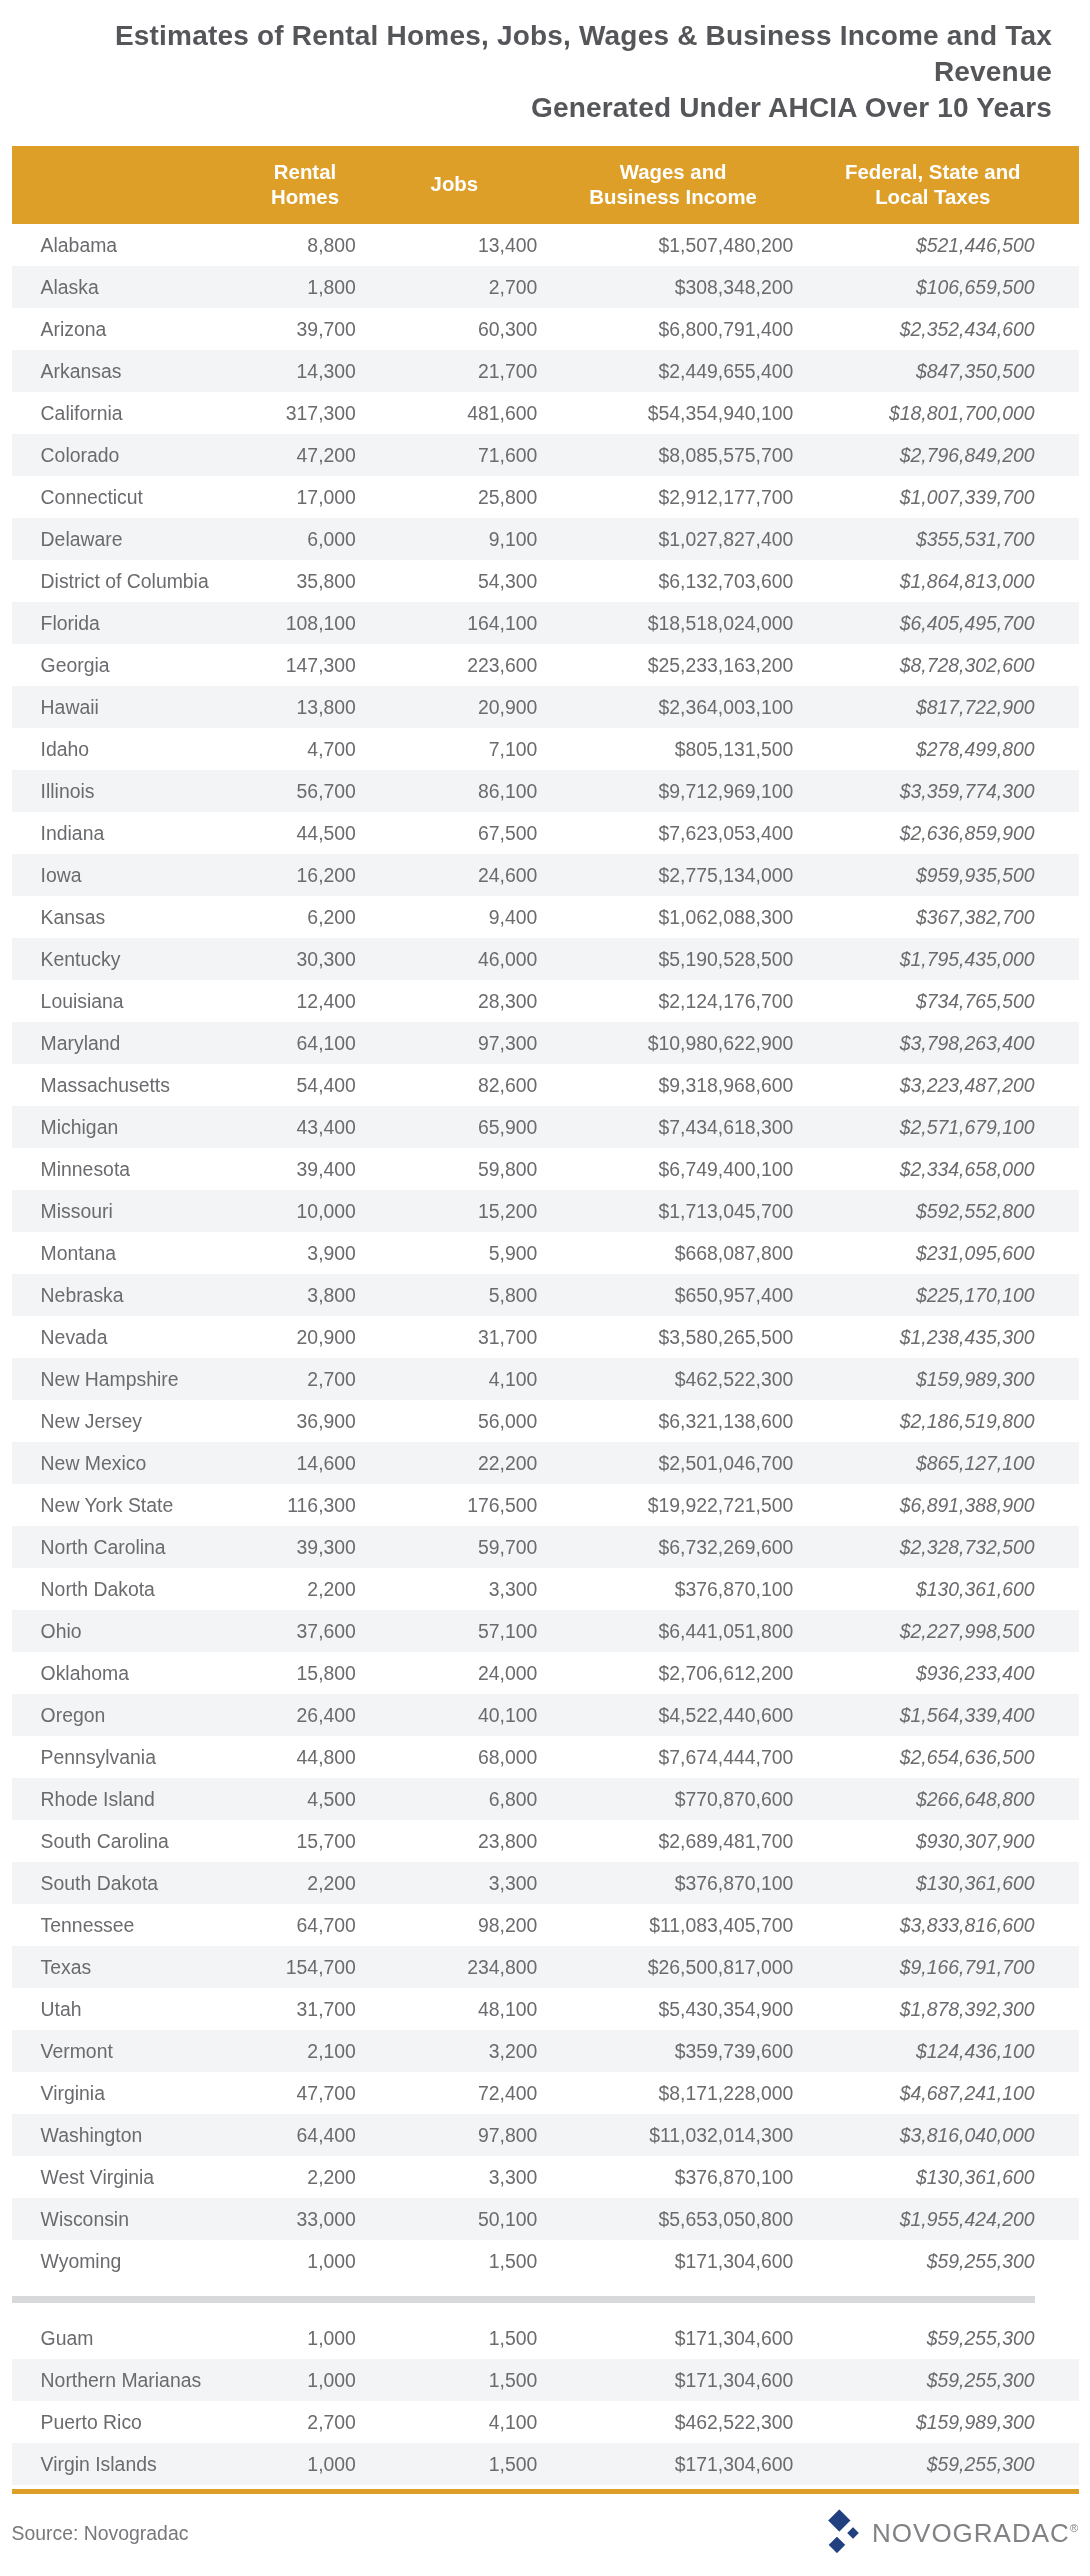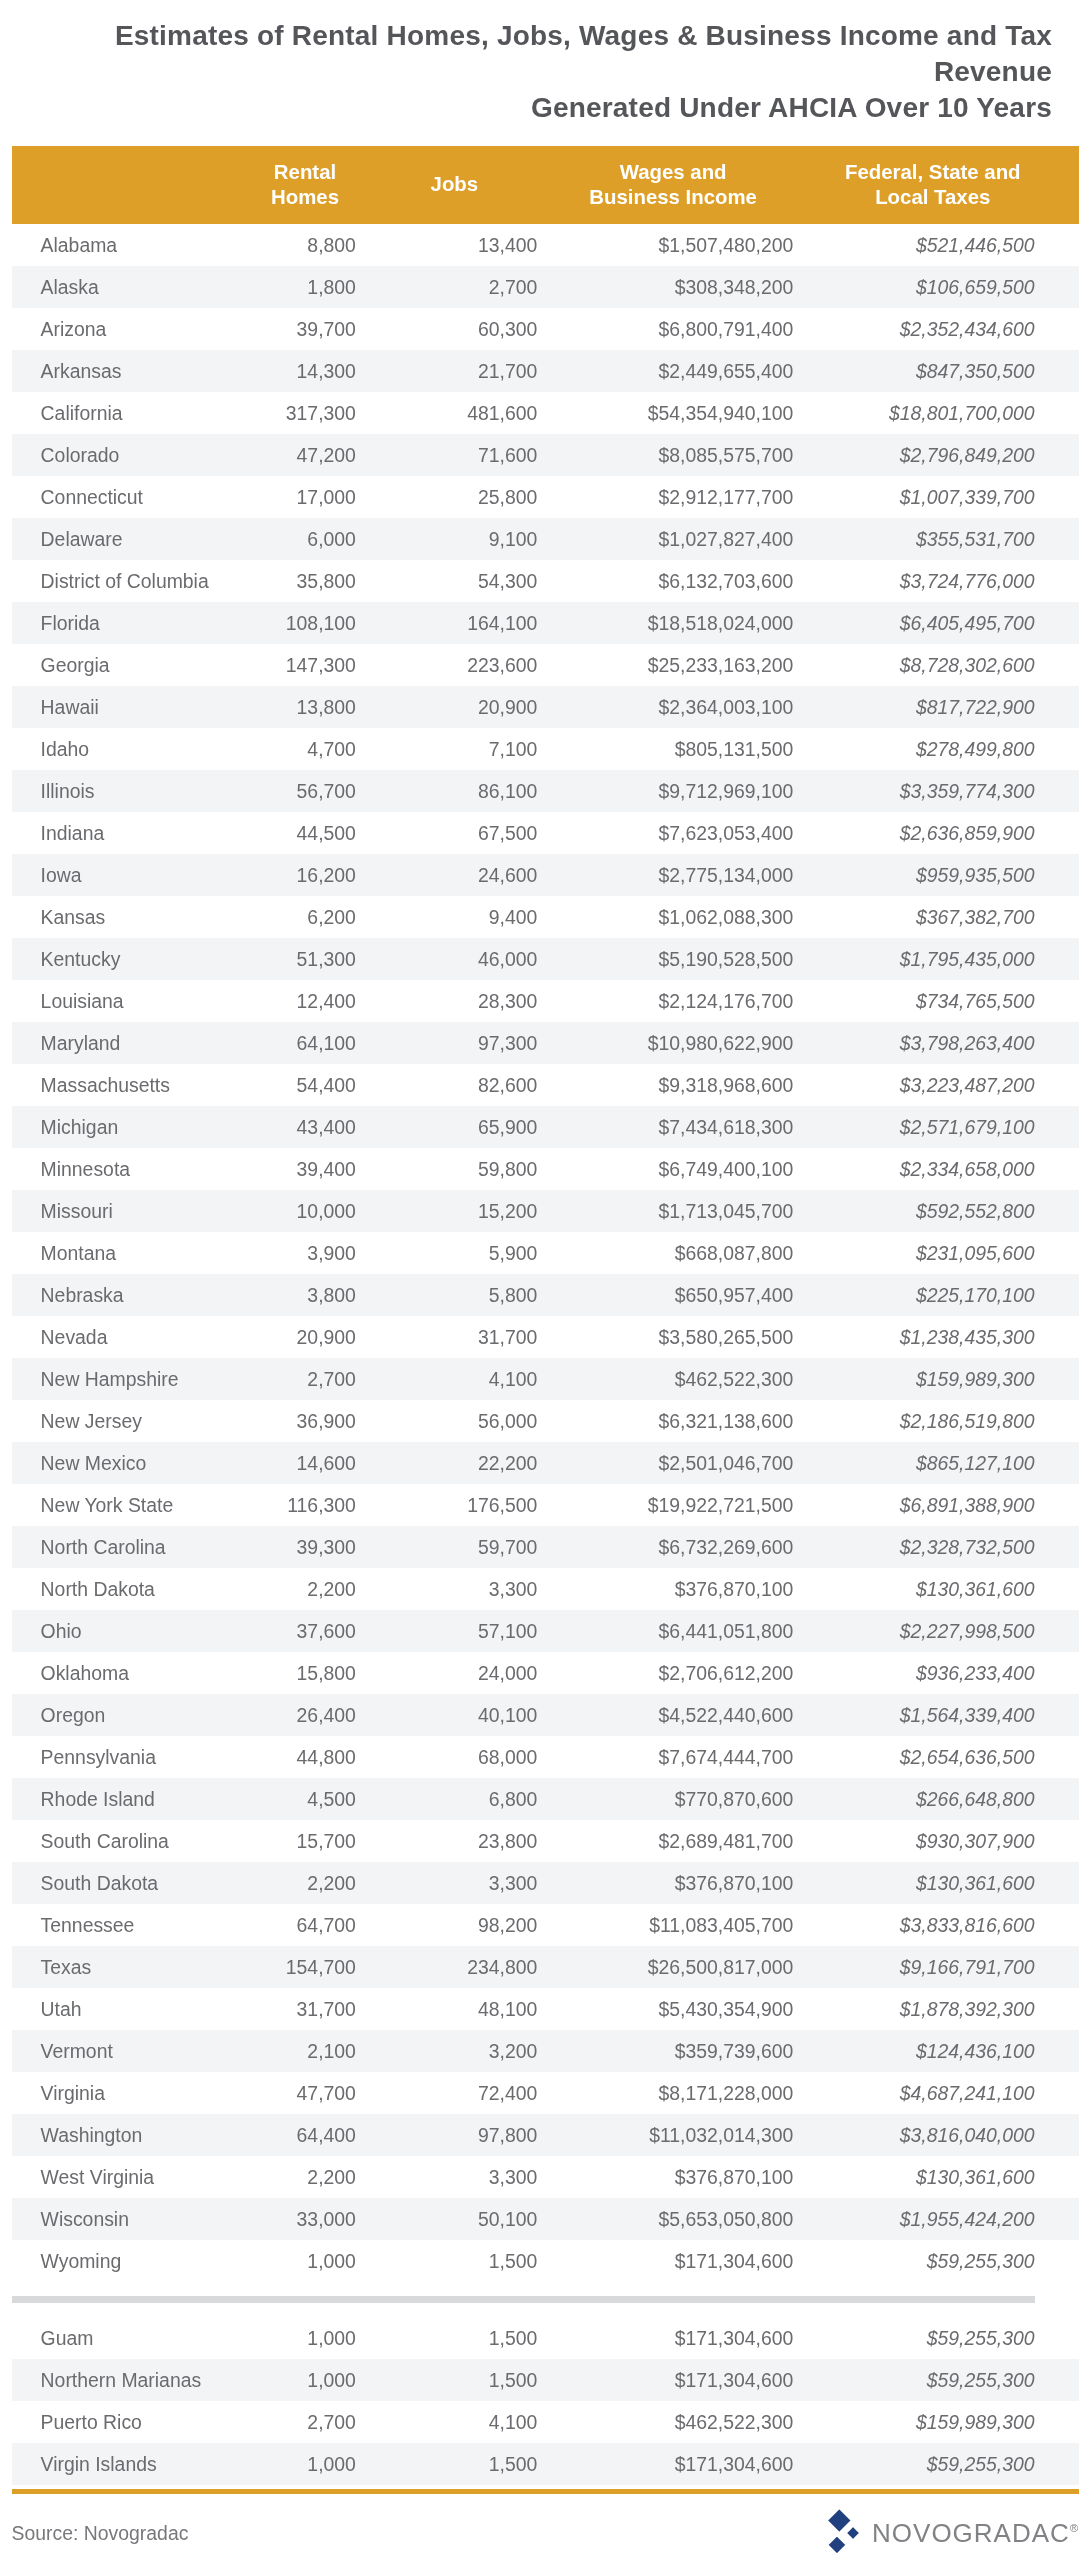--- a/index.html
+++ b/index.html
@@ -157,21 +157,21 @@
           <td class="num">6,000</td>
           <td class="num">9,100</td>
           <td class="num">$1,027,827,400</td>
           <td class="num">$355,531,700</td>
         </tr>
         <tr>
           <td class="state">District of Columbia</td>
           <td class="num">35,800</td>
           <td class="num">54,300</td>
           <td class="num">$6,132,703,600</td>
-          <td class="num">$3,724,776,000</td>
+          <td class="num">$1,864,813,000</td>
         </tr>
         <tr>
           <td class="state">Florida</td>
           <td class="num">108,100</td>
           <td class="num">164,100</td>
           <td class="num">$18,518,024,000</td>
           <td class="num">$6,405,495,700</td>
         </tr>
         <tr>
           <td class="state">Georgia</td>
@@ -217,21 +217,21 @@
         </tr>
         <tr>
           <td class="state">Kansas</td>
           <td class="num">6,200</td>
           <td class="num">9,400</td>
           <td class="num">$1,062,088,300</td>
           <td class="num">$367,382,700</td>
         </tr>
         <tr>
           <td class="state">Kentucky</td>
-          <td class="num">51,300</td>
+          <td class="num">30,300</td>
           <td class="num">46,000</td>
           <td class="num">$5,190,528,500</td>
           <td class="num">$1,795,435,000</td>
         </tr>
         <tr>
           <td class="state">Louisiana</td>
           <td class="num">12,400</td>
           <td class="num">28,300</td>
           <td class="num">$2,124,176,700</td>
           <td class="num">$734,765,500</td>

